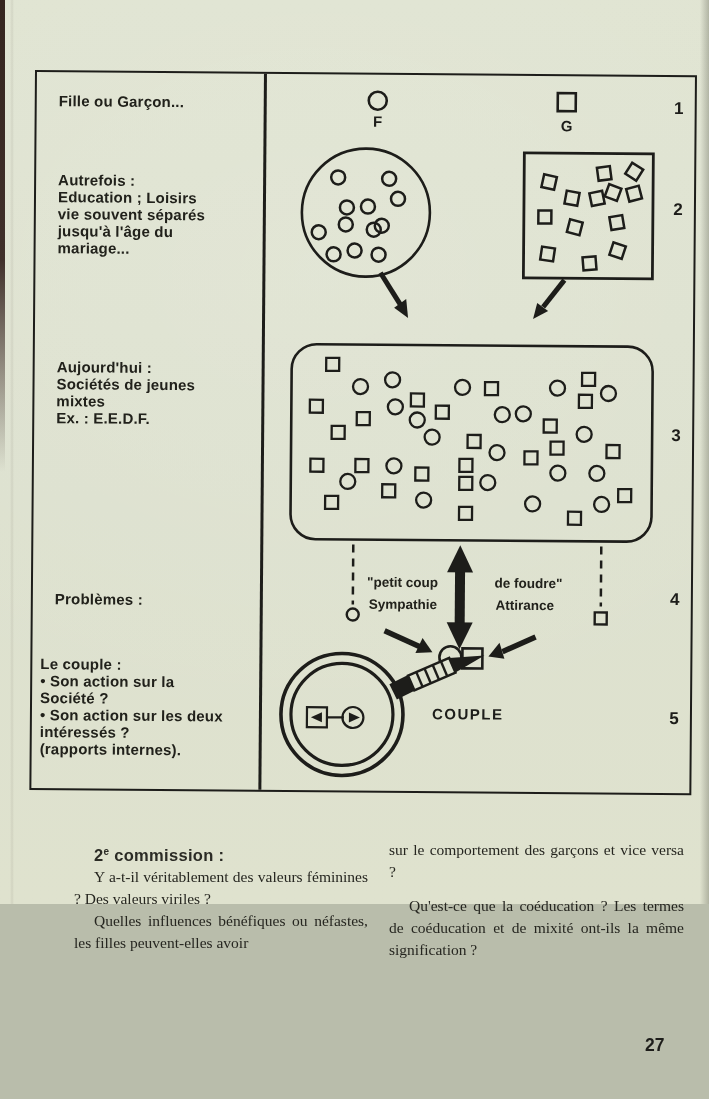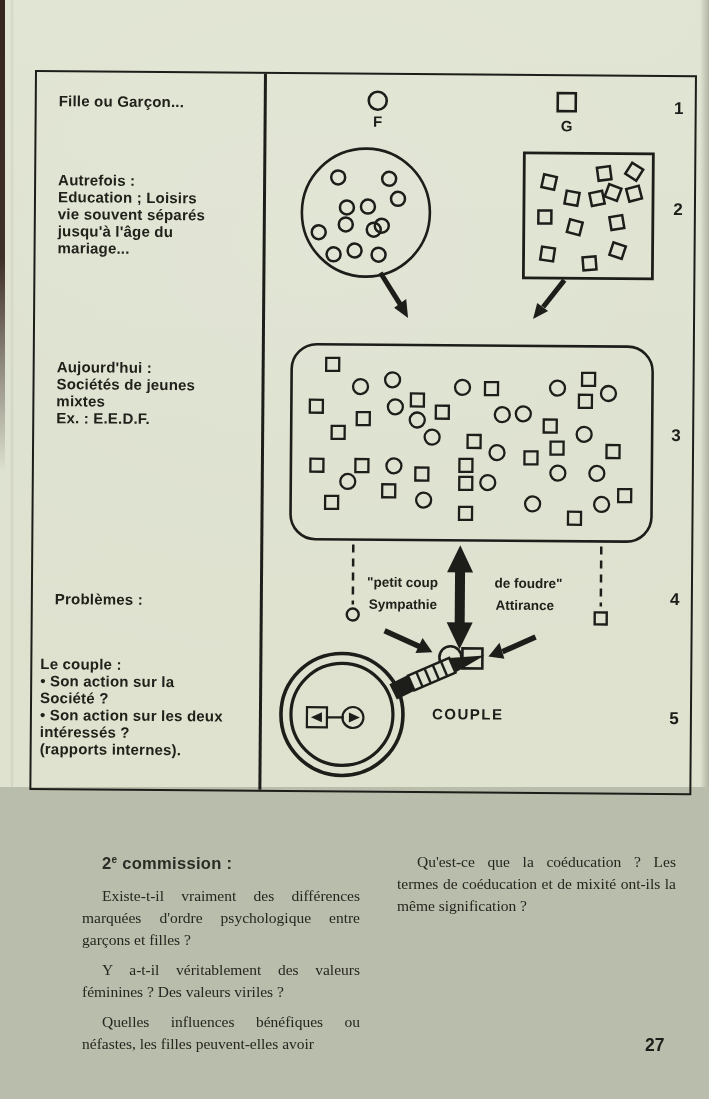--- a/index.html
+++ b/index.html
@@ -1,19 +1,19 @@
 <!DOCTYPE html>
 <html lang="fr"><head>
 <meta charset="utf-8">
 <title>Page scannée</title>
 <style>
   html,body{margin:0;padding:0;}
   body{width:709px;height:1099px;overflow:hidden;background:#b9bdab;}
   .page{
-    position:relative;width:709px;height:787px;
+    position:relative;width:709px;height:904px;
     background:
       radial-gradient(ellipse 900px 700px at 45% 30%, rgba(255,255,255,.10), rgba(0,0,0,0) 70%),
       linear-gradient(180deg,#e0e4d2 0%,#dde1cf 55%,#dfe2ce 100%);
     font-family:"Liberation Sans",sans-serif;
     color:#24241e;
   }
   .right-shade{position:absolute;top:0;right:0;width:9px;height:100%;
     background:linear-gradient(90deg,rgba(0,0,0,0),rgba(90,92,78,.35));}
   .left-strip{position:absolute;top:0;left:0;width:5px;height:472px;
     background:linear-gradient(180deg,#35261f 0%,#40302a 55%,rgba(64,48,42,0) 100%);}
@@ -34,21 +34,21 @@
     font-weight:bold;font-size:17px;color:#1d1d1a;}
   .symlabel{position:absolute;font-weight:bold;font-size:15px;color:#1d1d1a;}
   .qlabel{position:absolute;font-weight:bold;font-size:13.5px;color:#22221c;
     text-align:center;white-space:nowrap;}
   .couple-word{position:absolute;left:400px;top:630px;font-weight:bold;font-size:15px;
     letter-spacing:1.5px;color:#1d1d1a;text-align:right;}
 
   
   .col{position:absolute;font-family:"Liberation Serif",serif;font-size:15.5px;
     line-height:22px;text-align:justify;color:#262620;}
-  .col p{margin:8px;text-indent:20px;}
+  .col p{margin:0;text-indent:20px;}
   .col p.noindent{text-indent:0;}
   .chead{font-family:"Liberation Sans",sans-serif;font-size:16.5px;font-weight:bold;
     letter-spacing:.3px;color:#2b2b25;text-indent:0;}
   .chead sup{font-size:10px;vertical-align:6px;}
   .pageno{position:absolute;left:645px;top:1035px;font-weight:bold;font-size:17.5px;color:#1d1d1a;}
 </style>
 </head>
 <body>
 
 <div class="page">
@@ -241,23 +241,23 @@
     <div class="qlabel" style="left:322px;top:500px;width:95px">"petit coup</div>
     <div class="qlabel" style="left:330px;top:522px;width:80px">Sympathie</div>
     <div class="qlabel" style="left:448px;top:500px;width:95px">de foudre"</div>
     <div class="qlabel" style="left:452px;top:522px;width:80px">Attirance</div>
 
     <div class="couple-word">COUPLE</div>
   </div>
 
   <div class="col" style="left:74px;top:841px;width:294px">
     <p class="chead"><span>2</span><sup>e</sup><span> commission :</span></p>
-    <p style="margin-top:11px">Existe-t-il vraiment des différences marquées d'ordre psychologique entre garçons et filles ?</p>
     <p>Y a-t-il véritablement des valeurs féminines ? Des valeurs viriles ?</p>
     <p>Quelles influences bénéfiques ou néfastes, les filles peuvent-elles avoir</p>
   </div>
 
   <div class="col" style="left:389px;top:839px;width:295px">
+    <p class="noindent">sur le comportement des garçons et vice versa ?</p>
     <p style="margin-top:12px">Qu'est-ce que la coéducation ? Les termes de coéducation et de mixité ont-ils la même signification ?</p>
   </div>
 
   <div class="pageno">27</div>
 </div>
 
 </body></html>

